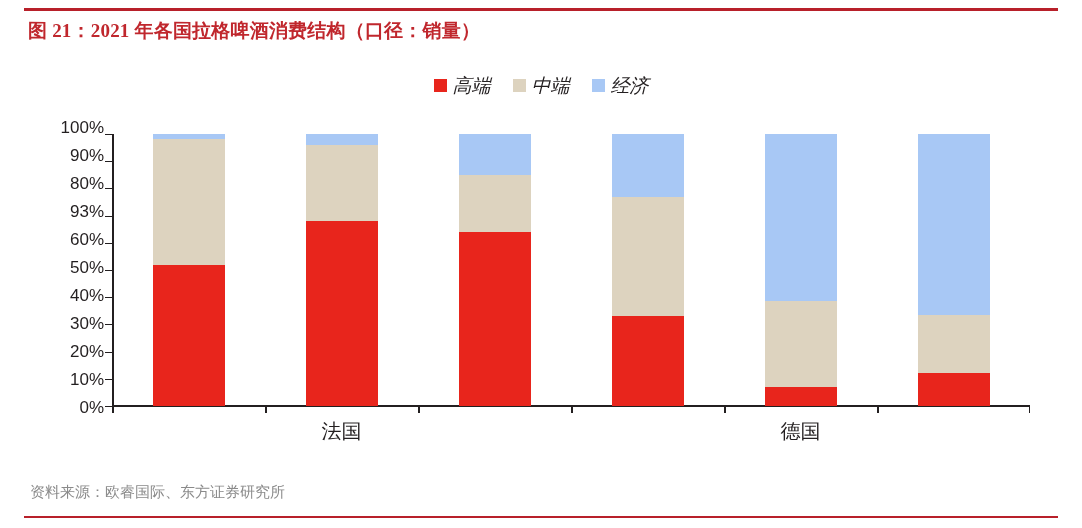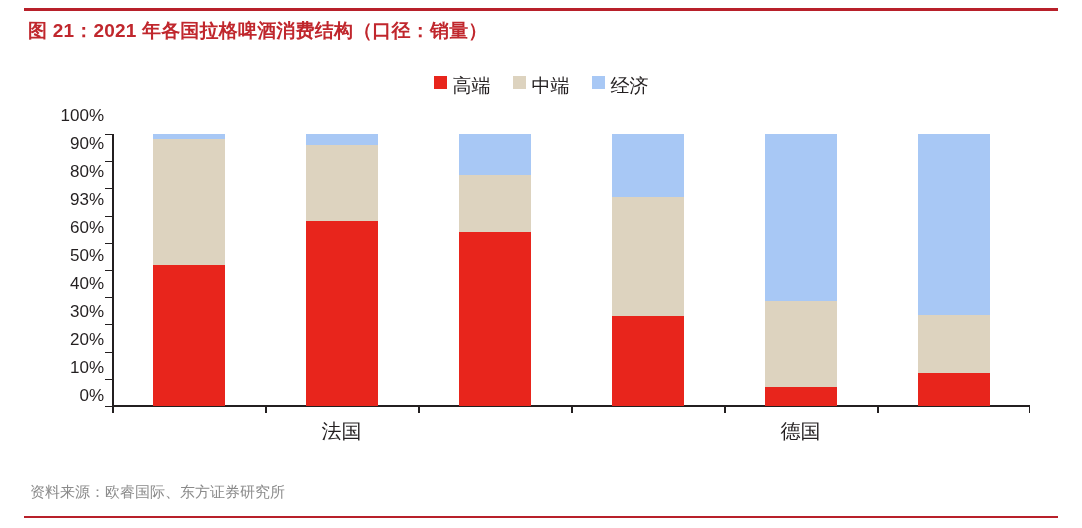--- a/index.html
+++ b/index.html
@@ -41,37 +41,39 @@
   
   .title {
     position: absolute;
     left: 28px;
     top: 18px;
     font-size: 19px;
     font-weight: bold;
     color: #C0272D;
     letter-spacing: 0.2px;
     white-space: nowrap;
+    font-family: Liberation Serif, serif;
   }
 
   
   .legend {
     position: absolute;
     left: 0;
     right: 0;
     top: 76px;
     display: flex;
     justify-content: center;
     align-items: center;
     gap: 22px;
   }
   .legend-item {
     display: flex;
-    align-items: flex-start;
+    align-items: center;
     gap: 6px;
+    font-style: italic;
   }
   .legend-swatch {
     width: 13px;
     height: 13px;
     display: inline-block;
   }
   .legend-label {
     font-size: 19px;
     color: #231f20;
     line-height: 1;
@@ -81,21 +83,21 @@
   .plot-area {
     position: absolute;
     left: 0;
     top: 0;
     width: 1082px;
     height: 528px;
   }
   .axis-labels {
     position: absolute;
     left: 36px;
-    top: 116px;
+    top: 128px;
     width: 68px;
     height: 280px;
   }
   .ytick-label {
     position: absolute;
     right: 0;
     transform: translateY(-50%);
     font-size: 17px;
     color: #231f20;
     white-space: nowrap;

